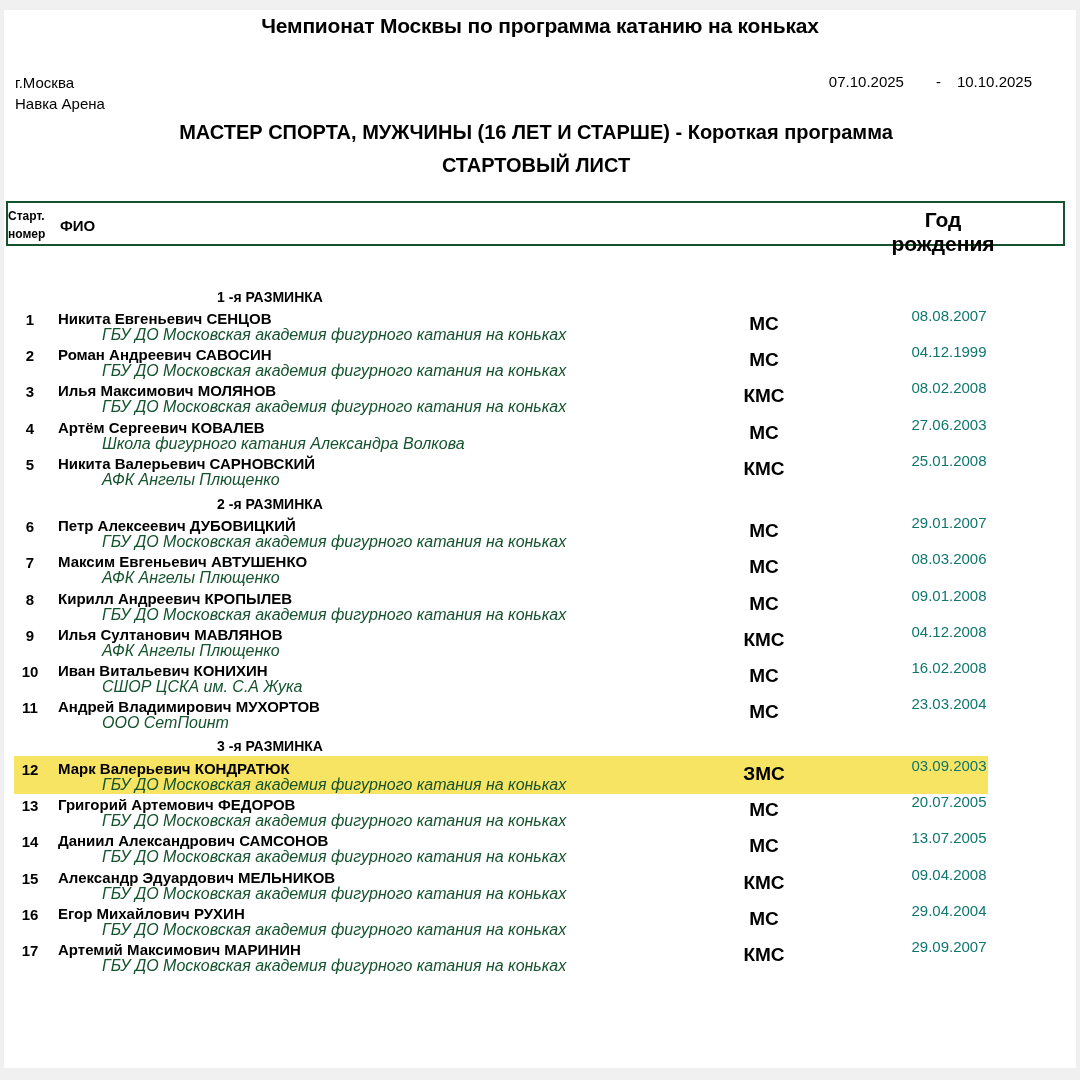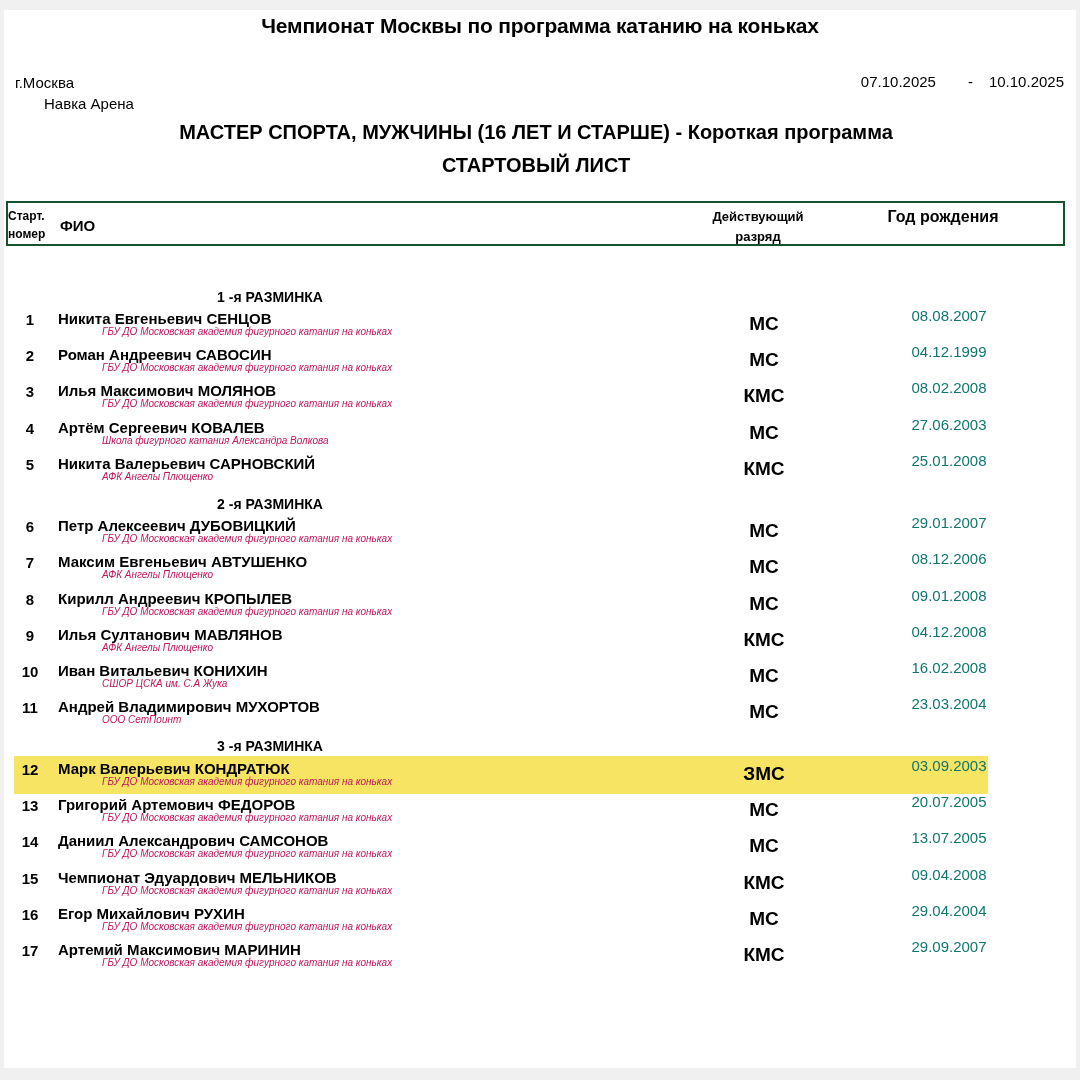--- a/index.html
+++ b/index.html
@@ -14,53 +14,53 @@
     position: absolute; left: 4px; top: 10px;
     width: 1072px; height: 1058px;
     background: #ffffff;
   }
   .doc-title {
     position: absolute; top: 14px; left: 0; width: 1080px;
     text-align: center; font-weight: bold; font-size: 21px;
     letter-spacing: -0.2px;
   }
   .city { position: absolute; left: 15px; top: 74px; font-size: 15px; }
-  .venue { position: absolute; left: 15px; top: 95px; font-size: 15px; margin-left: 29px; }
-  .dates { position: absolute; right: 16px; top: 73px; font-size: 15px; display: flex; gap: 0; }
+  .venue { position: absolute; left: 15px; top: 95px; font-size: 15px; }
+  .dates { position: absolute; right: 48px; top: 73px; font-size: 15px; display: flex; gap: 0; }
   .dates .d-from { margin-right: 32px; }
   .dates .d-sep { margin-right: 16px; }
   .event-title {
     position: absolute; top: 121px; left: 0; width: 1072px;
     text-align: center; font-weight: bold; font-size: 20px;
   }
   .list-title {
     position: absolute; top: 154px; left: 0; width: 1072px;
     text-align: center; font-weight: bold; font-size: 20px;
   }
   .table-header {
     position: absolute; left: 6px; top: 201px;
     width: 1059px; height: 45px;
     border: 2px solid #14532d; box-sizing: border-box;
   }
   .th-start { position: absolute; left: 0px; top: 4px; font-size: 12px; font-weight: bold; line-height: 18px; }
   .th-name { position: absolute; left: 52px; top: 14px; font-size: 15px; font-weight: bold; }
   .th-rank { position: absolute; left: 690px; top: 4px; width: 120px; text-align: center; font-size: 13px; font-weight: bold; line-height: 20px; }
-  .th-year { position: absolute; left: 870px; top: 5px; width: 130px; text-align: center; font-size: 16px; font-weight: bold; }
+  .th-year { position: absolute; left: 870px; top: 5px; width: 130px; text-align: center; font-size: 21px; font-weight: bold; }
 
   .group-label {
     position: absolute; left: 200px; width: 140px; text-align: center;
     font-size: 14px; font-weight: bold;
   }
   .row {
     position: absolute; left: 14px; width: 974px; height: 36px;
   }
   .row.highlight { background: #f7e463; }
   .row .num { position: absolute; left: 0; width: 32px; top: 1px; text-align: center; font-size: 15px; font-weight: bold; }
   .row .name { position: absolute; left: 44px; top: 0; font-size: 15px; font-weight: bold; white-space: nowrap; }
-  .row .club { position: absolute; left: 88px; top: 16px; font-size: 10px; font-style: italic; white-space: nowrap; color: #be185d; }
+  .row .club { position: absolute; left: 88px; top: 16px; font-size: 16px; font-style: italic; white-space: nowrap; color: #14532d; }
   .row .rank { position: absolute; left: 690px; width: 120px; top: 3px; text-align: center; font-size: 19px; font-weight: bold; }
   .row .birth { position: absolute; left: 870px; width: 130px; top: -3px; text-align: center; font-size: 15px; color: #0f766e; }
 </style>
 </head>
 <body>
 
 <div class="page"></div>
 
 <div class="doc-title">Чемпионат Москвы по программа катанию на коньках</div>
 <div class="city">г.Москва</div>
@@ -72,24 +72,20 @@
 </div>
 <div class="event-title">МАСТЕР СПОРТА, МУЖЧИНЫ (16 ЛЕТ И СТАРШЕ) - Короткая программа</div>
 <div class="list-title">СТАРТОВЫЙ ЛИСТ</div>
 
 <div class="table-header">
   <div class="th-start">
     <div>Старт.</div>
     <div>номер</div>
   </div>
   <div class="th-name">ФИО</div>
-  <div class="th-rank">
-    <div>Действующий</div>
-    <div>разряд</div>
-  </div>
   <div class="th-year">Год рождения</div>
 </div>
 
 <div id="rows">
     <div class="group-label" style="top: 289px;">1 -я  РАЗМИНКА</div>
     <div class="row" style="top: 310px;">
       <div class="num">1</div>
       <div class="name">Никита Евгеньевич СЕНЦОВ</div>
       <div class="club">ГБУ ДО Московская академия фигурного катания на коньках</div>
       <div class="rank">МС</div>
@@ -129,21 +125,21 @@
       <div class="name">Петр Алексеевич ДУБОВИЦКИЙ</div>
       <div class="club">ГБУ ДО Московская академия фигурного катания на коньках</div>
       <div class="rank">МС</div>
       <div class="birth">29.01.2007</div>
     </div>
     <div class="row" style="top: 553px;">
       <div class="num">7</div>
       <div class="name">Максим Евгеньевич АВТУШЕНКО</div>
       <div class="club">АФК Ангелы Плющенко</div>
       <div class="rank">МС</div>
-      <div class="birth">08.12.2006</div>
+      <div class="birth">08.03.2006</div>
     </div>
     <div class="row" style="top: 590px;">
       <div class="num">8</div>
       <div class="name">Кирилл Андреевич КРОПЫЛЕВ</div>
       <div class="club">ГБУ ДО Московская академия фигурного катания на коньках</div>
       <div class="rank">МС</div>
       <div class="birth">09.01.2008</div>
     </div>
     <div class="row" style="top: 626px;">
       <div class="num">9</div>
@@ -183,21 +179,21 @@
     </div>
     <div class="row" style="top: 832px;">
       <div class="num">14</div>
       <div class="name">Даниил Александрович САМСОНОВ</div>
       <div class="club">ГБУ ДО Московская академия фигурного катания на коньках</div>
       <div class="rank">МС</div>
       <div class="birth">13.07.2005</div>
     </div>
     <div class="row" style="top: 869px;">
       <div class="num">15</div>
-      <div class="name">Чемпионат Эдуардович МЕЛЬНИКОВ</div>
+      <div class="name">Александр Эдуардович МЕЛЬНИКОВ</div>
       <div class="club">ГБУ ДО Московская академия фигурного катания на коньках</div>
       <div class="rank">КМС</div>
       <div class="birth">09.04.2008</div>
     </div>
     <div class="row" style="top: 905px;">
       <div class="num">16</div>
       <div class="name">Егор Михайлович РУХИН</div>
       <div class="club">ГБУ ДО Московская академия фигурного катания на коньках</div>
       <div class="rank">МС</div>
       <div class="birth">29.04.2004</div>

